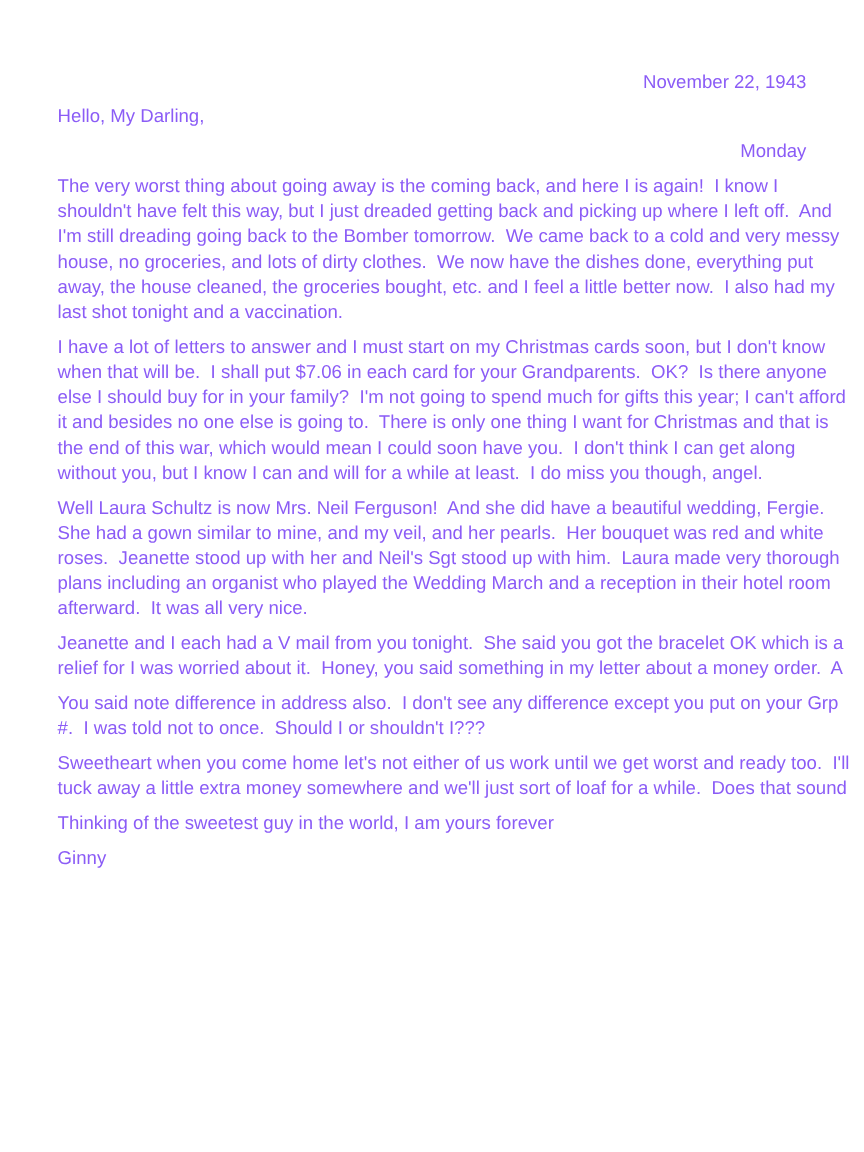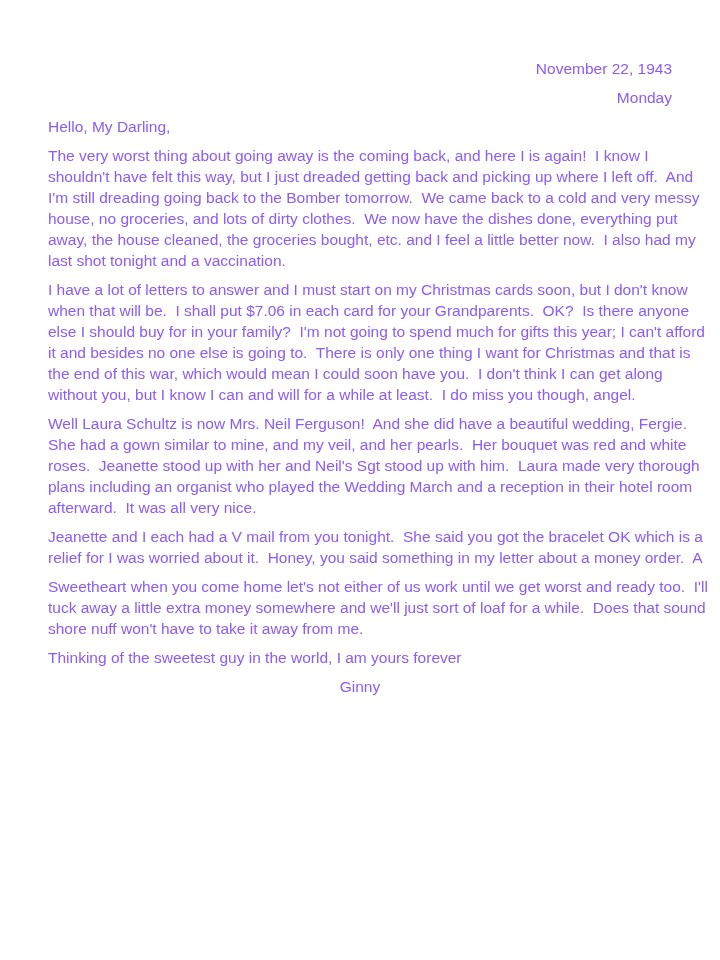--- a/index.html
+++ b/index.html
@@ -27,38 +27,38 @@
   .block {
     margin: 0 0 8px 0;
   }
   .line {
     white-space: pre;       
   }
   .align-right {
     text-align: right;
   }
   .align-center {
-    text-align: center;
+    text-align: left;
   }
 </style>
 </head>
 <body>
 
 <div class="page">
 
   <div class="block">
     <div class="line align-right">November 22, 1943</div>
   </div>
 
   <div class="block">
-    <div class="line align-right">Monday</div>
+    <div class="line">Hello, My Darling,</div>
   </div>
 
   <div class="block">
-    <div class="line">Hello, My Darling,</div>
+    <div class="line align-right">Monday</div>
   </div>
 
   <div id="letter-body">
       <div class="block">
         <div class="line">The very worst thing about going away is the coming back, and here I is again!  I know I</div>
         <div class="line">shouldn't have felt this way, but I just dreaded getting back and picking up where I left off.  And</div>
         <div class="line">I'm still dreading going back to the Bomber tomorrow.  We came back to a cold and very messy</div>
         <div class="line">house, no groceries, and lots of dirty clothes.  We now have the dishes done, everything put</div>
         <div class="line">away, the house cleaned, the groceries bought, etc. and I feel a little better now.  I also had my</div>
         <div class="line">last shot tonight and a vaccination.</div>
@@ -76,23 +76,26 @@
         <div class="line">She had a gown similar to mine, and my veil, and her pearls.  Her bouquet was red and white</div>
         <div class="line">roses.  Jeanette stood up with her and Neil's Sgt stood up with him.  Laura made very thorough</div>
         <div class="line">plans including an organist who played the Wedding March and a reception in their hotel room</div>
         <div class="line">afterward.  It was all very nice.</div>
       </div>
       <div class="block">
         <div class="line">Jeanette and I each had a V mail from you tonight.  She said you got the bracelet OK which is a</div>
         <div class="line">relief for I was worried about it.  Honey, you said something in my letter about a money order.  A</div>
       </div>
       <div class="block">
+        <div class="line">You said note difference in address also.  I don't see any difference except you put on your Grp</div>
+        <div class="line">#.  I was told not to once.  Should I or shouldn't I???</div>
+      </div>
+      <div class="block">
         <div class="line">Sweetheart when you come home let's not either of us work until we get worst and ready too.  I'll</div>
         <div class="line">tuck away a little extra money somewhere and we'll just sort of loaf for a while.  Does that sound</div>
-        <div class="line">shore nuff won't have to take it away from me.</div>
       </div>
       <div class="block">
         <div class="line">Thinking of the sweetest guy in the world, I am yours forever</div>
       </div>
     </div>
 
   <div class="block">
     <div class="line align-center">Ginny</div>
   </div>
 

